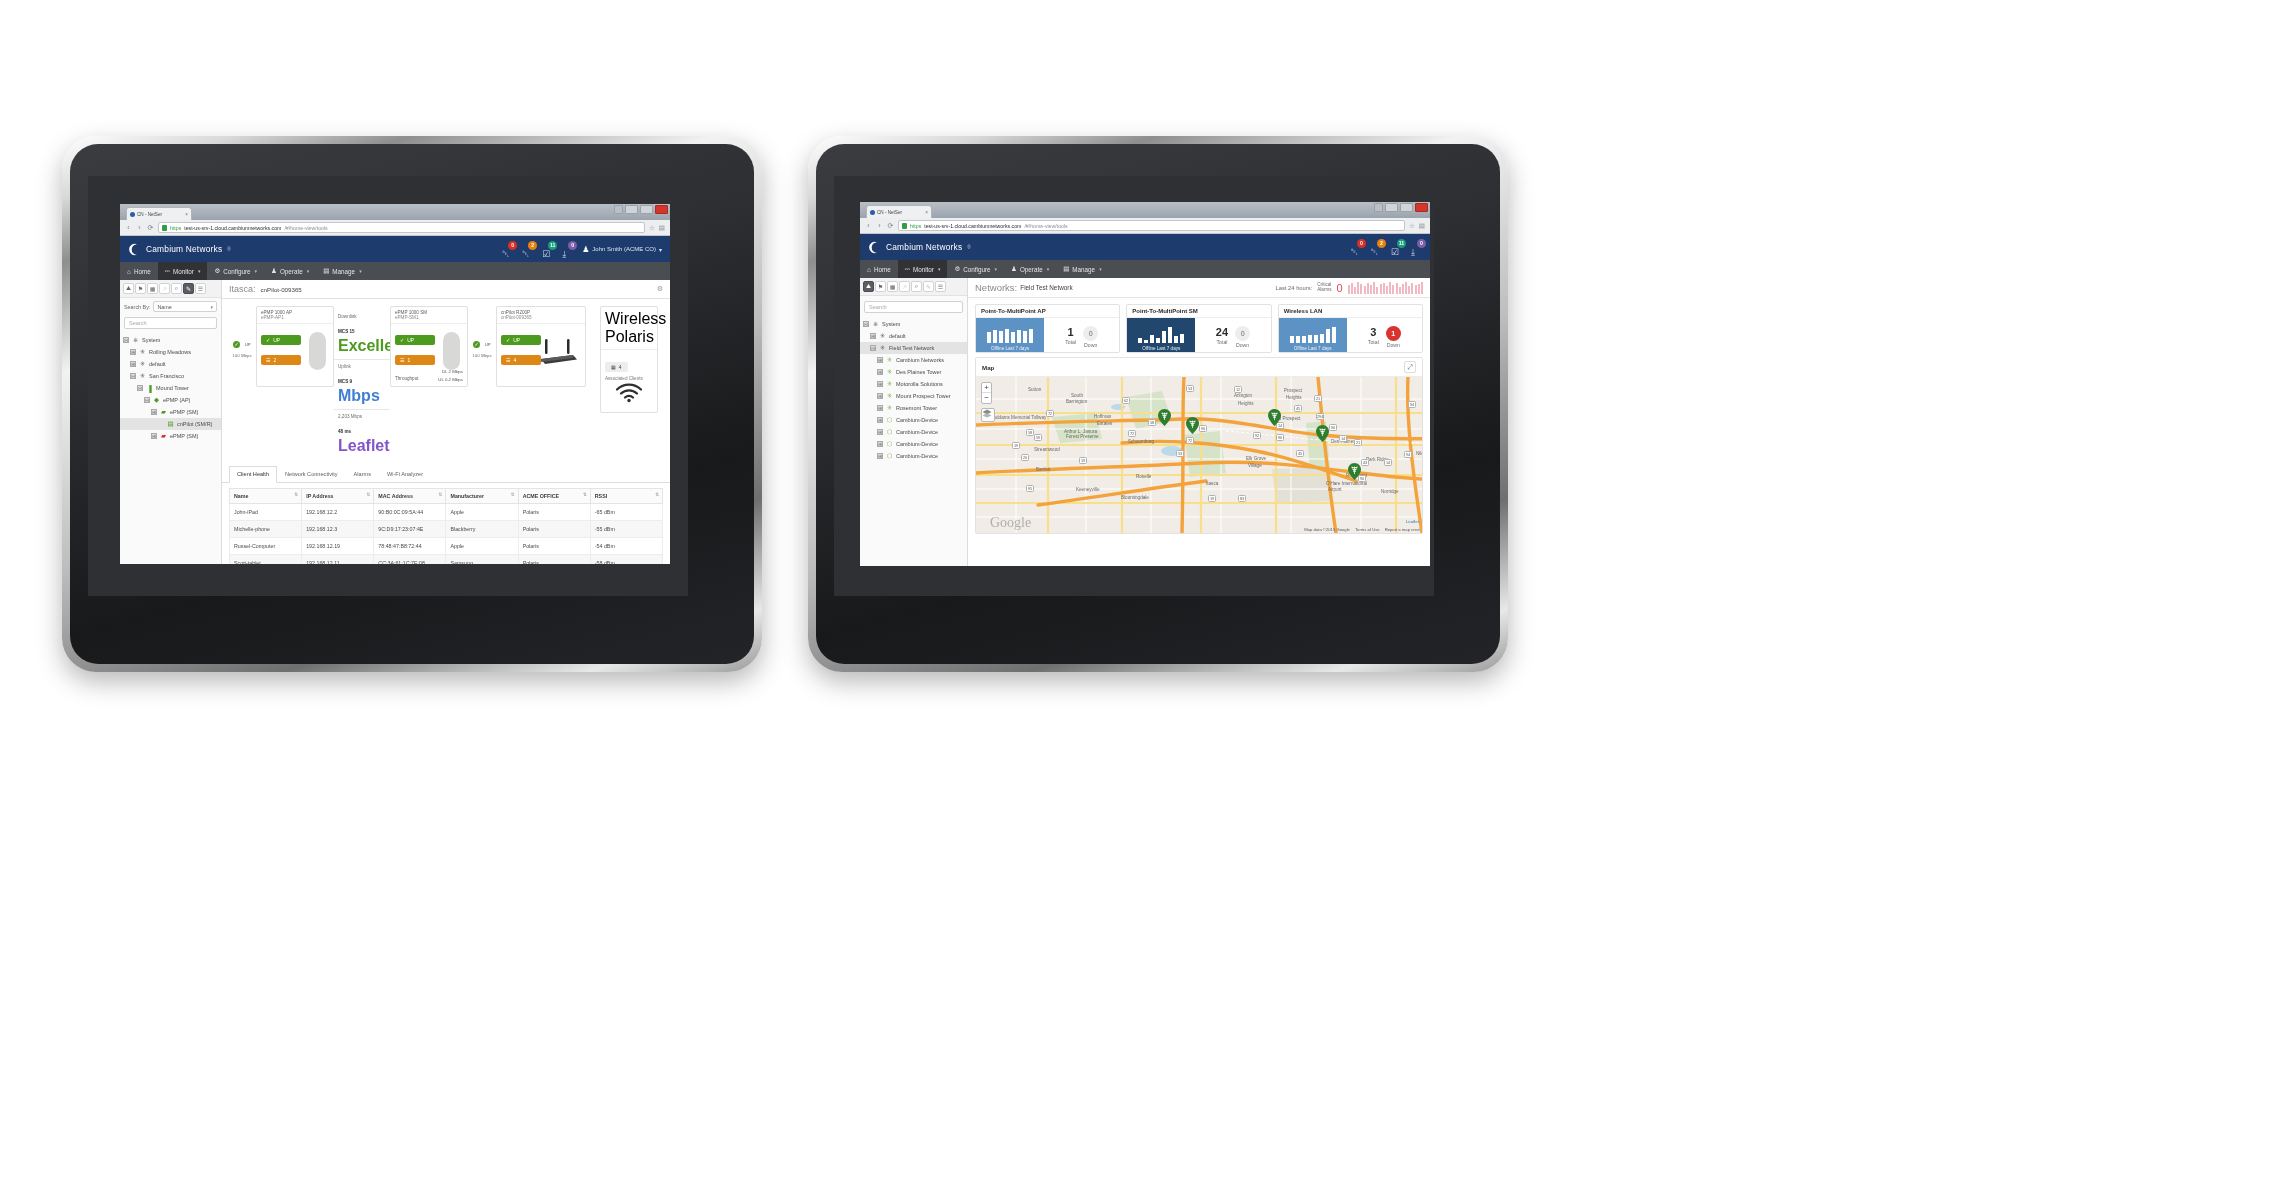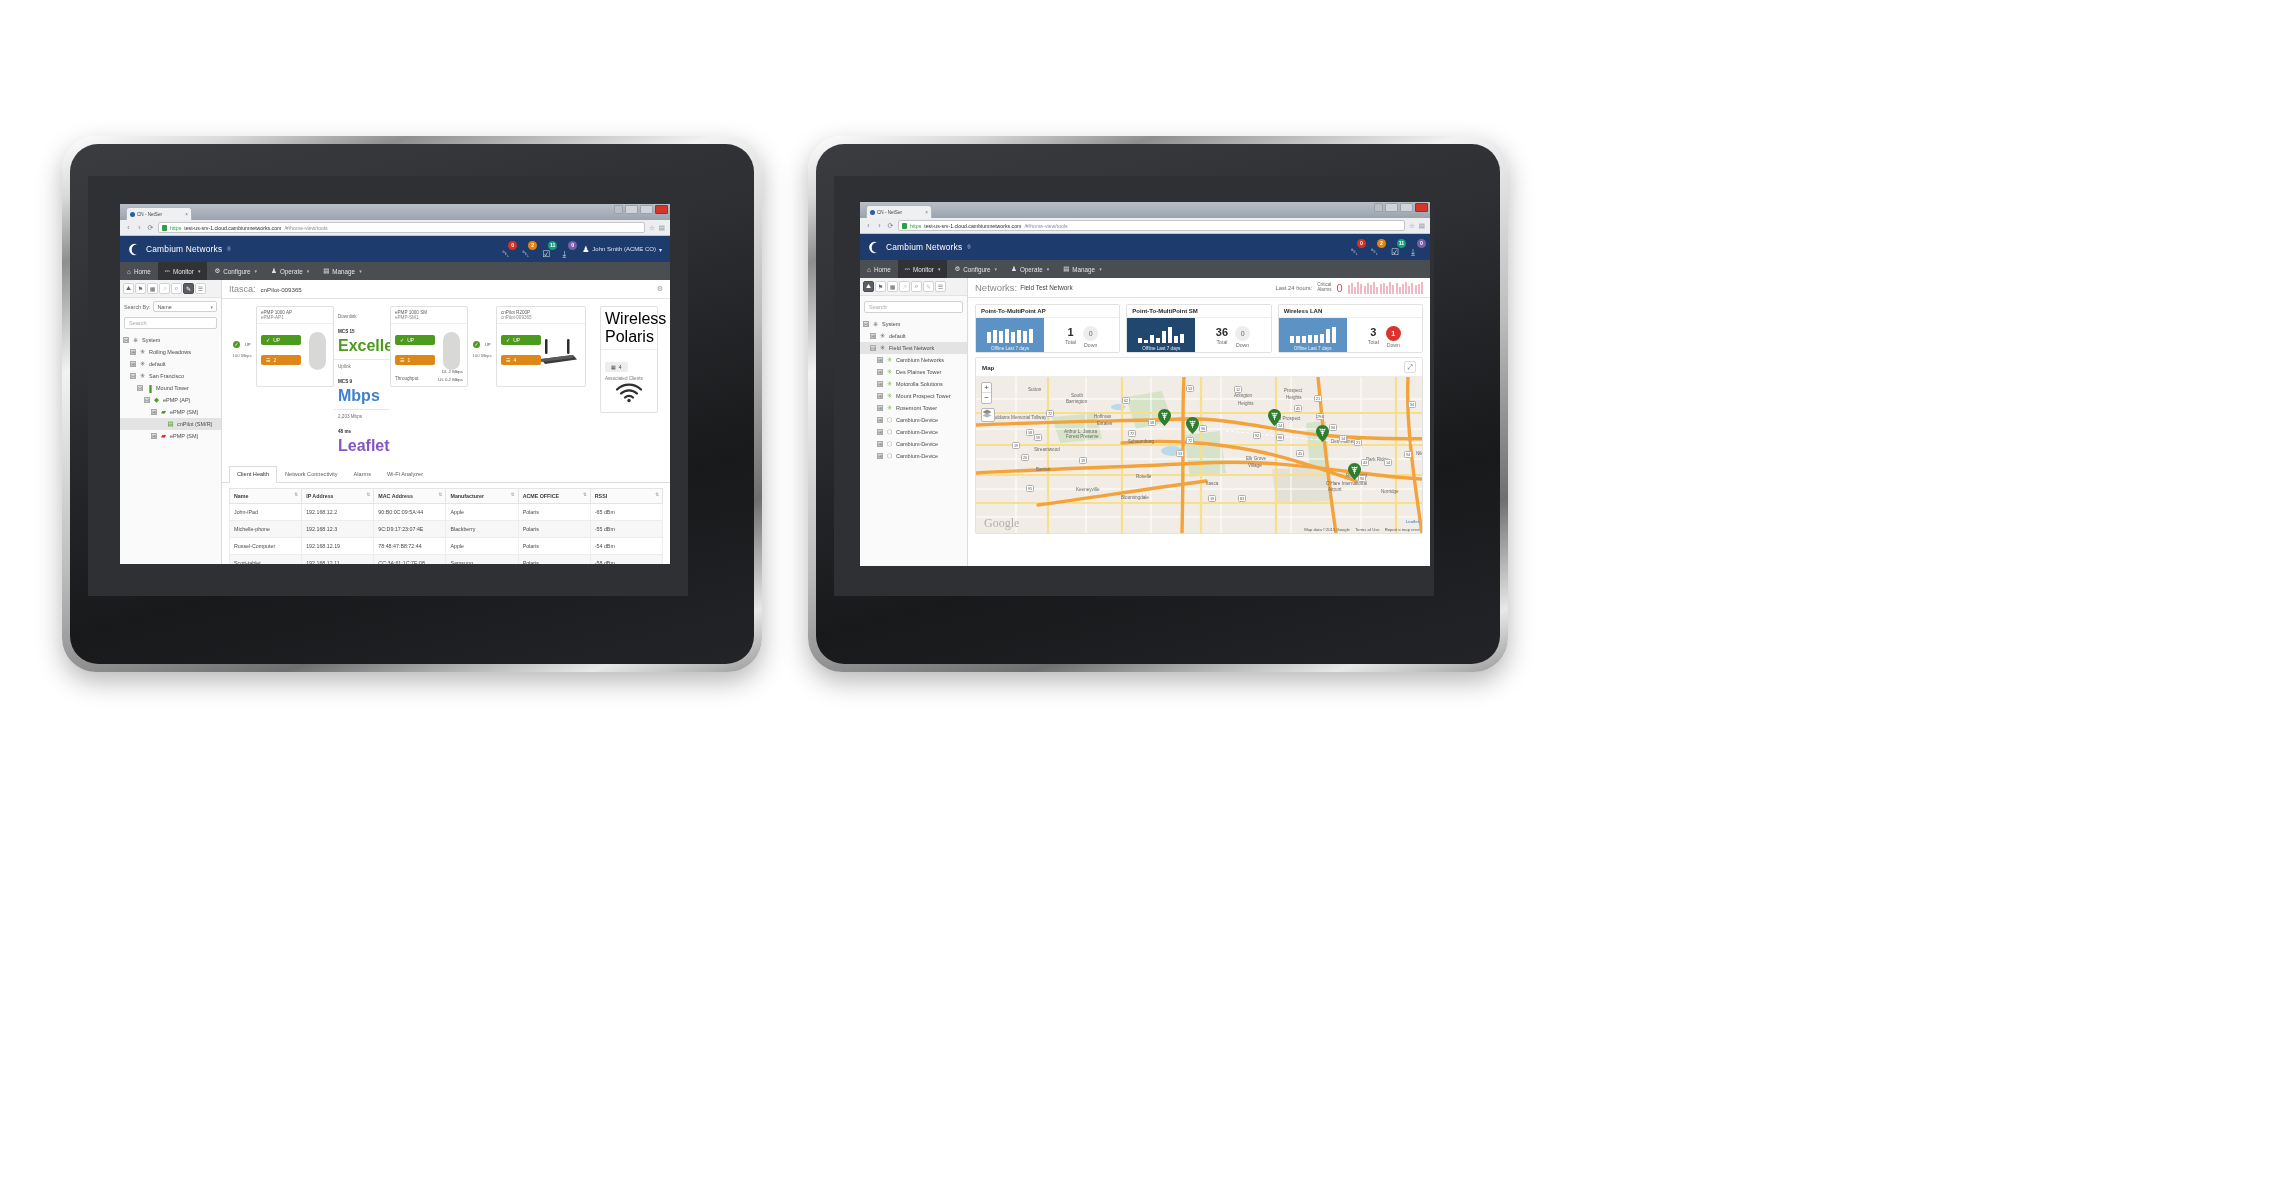--- a/index.html
+++ b/index.html
@@ -226,21 +226,21 @@
   .zoomctl { position: absolute; left: 5px; top: 5px; width: 11px; background: #fff;
              border: 1px solid #b9b9b9; border-radius: 2px; }
   .zoomctl div { height: 10px; line-height: 10px; text-align: center; font-size: 8px; color: #444; }
   .zoomctl div:first-child { border-bottom: 1px solid #ddd; }
   .layerctl { position: absolute; left: 5px; top: 31px; width: 14px; height: 14px; background: #fff;
               border: 1px solid #b9b9b9; border-radius: 2px; display: flex; align-items: center;
               justify-content: center; font-size: 8px; color: #555; }
   .attr { position: absolute; right: 2px; bottom: 1px; font-size: 4.2px; color: #5a5a5a;
           display: flex; gap: 5px; }
   .leaflet-tag { position: absolute; right: 3px; bottom: 9px; font-size: 4.4px; color: #2a7bbf; }
-  .gwm { position: absolute; left: 8px; bottom: 2px; font-size: 12px; color: #8d8d8d; opacity: .65;
+  .gwm { position: absolute; left: 14px; bottom: 2px; font-size: 14px; color: #8d8d8d; opacity: .65;
          font-family: "Liberation Serif", serif; }
 </style>
 </head>
 <body>
 
 <div class="stage">
 
   <div class="tablet" id="tablet-left">
     <div class="bezel-outer"></div>
     <div class="bezel-inner"></div>
@@ -850,21 +850,21 @@
                       <i style="height: 8px;"></i>
                       <i style="height: 5px;"></i>
                       <i style="height: 12px;"></i>
                       <i style="height: 16px;"></i>
                       <i style="height: 7px;"></i>
                       <i style="height: 9px;"></i>
                       <span class="slabel">Offline Last 7 days</span>
                     </div>
                     <div class="stat">
                       <div class="stat-col">
-                        <div class="stat-num">36</div>
+                        <div class="stat-num">24</div>
                         <div class="stat-lbl">Total</div>
                       </div>
                       <div class="stat-col"><div class="stat-num small">0</div><div class="stat-lbl">Down</div></div>
                     </div>
                   </div>
                 </div>
                 <div class="card">
                   <div class="card-h">Wireless LAN</div>
                   <div class="card-b">
                     <div class="spark">

